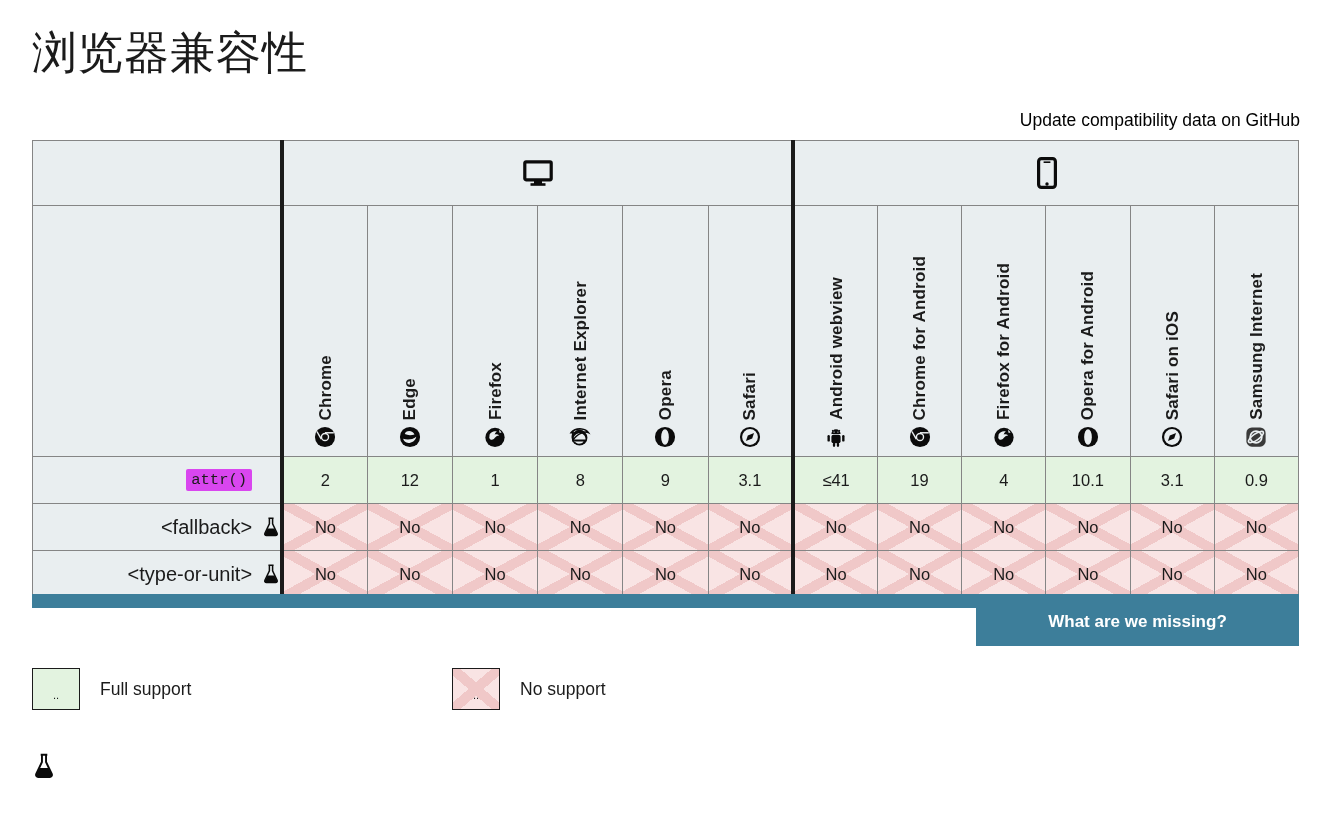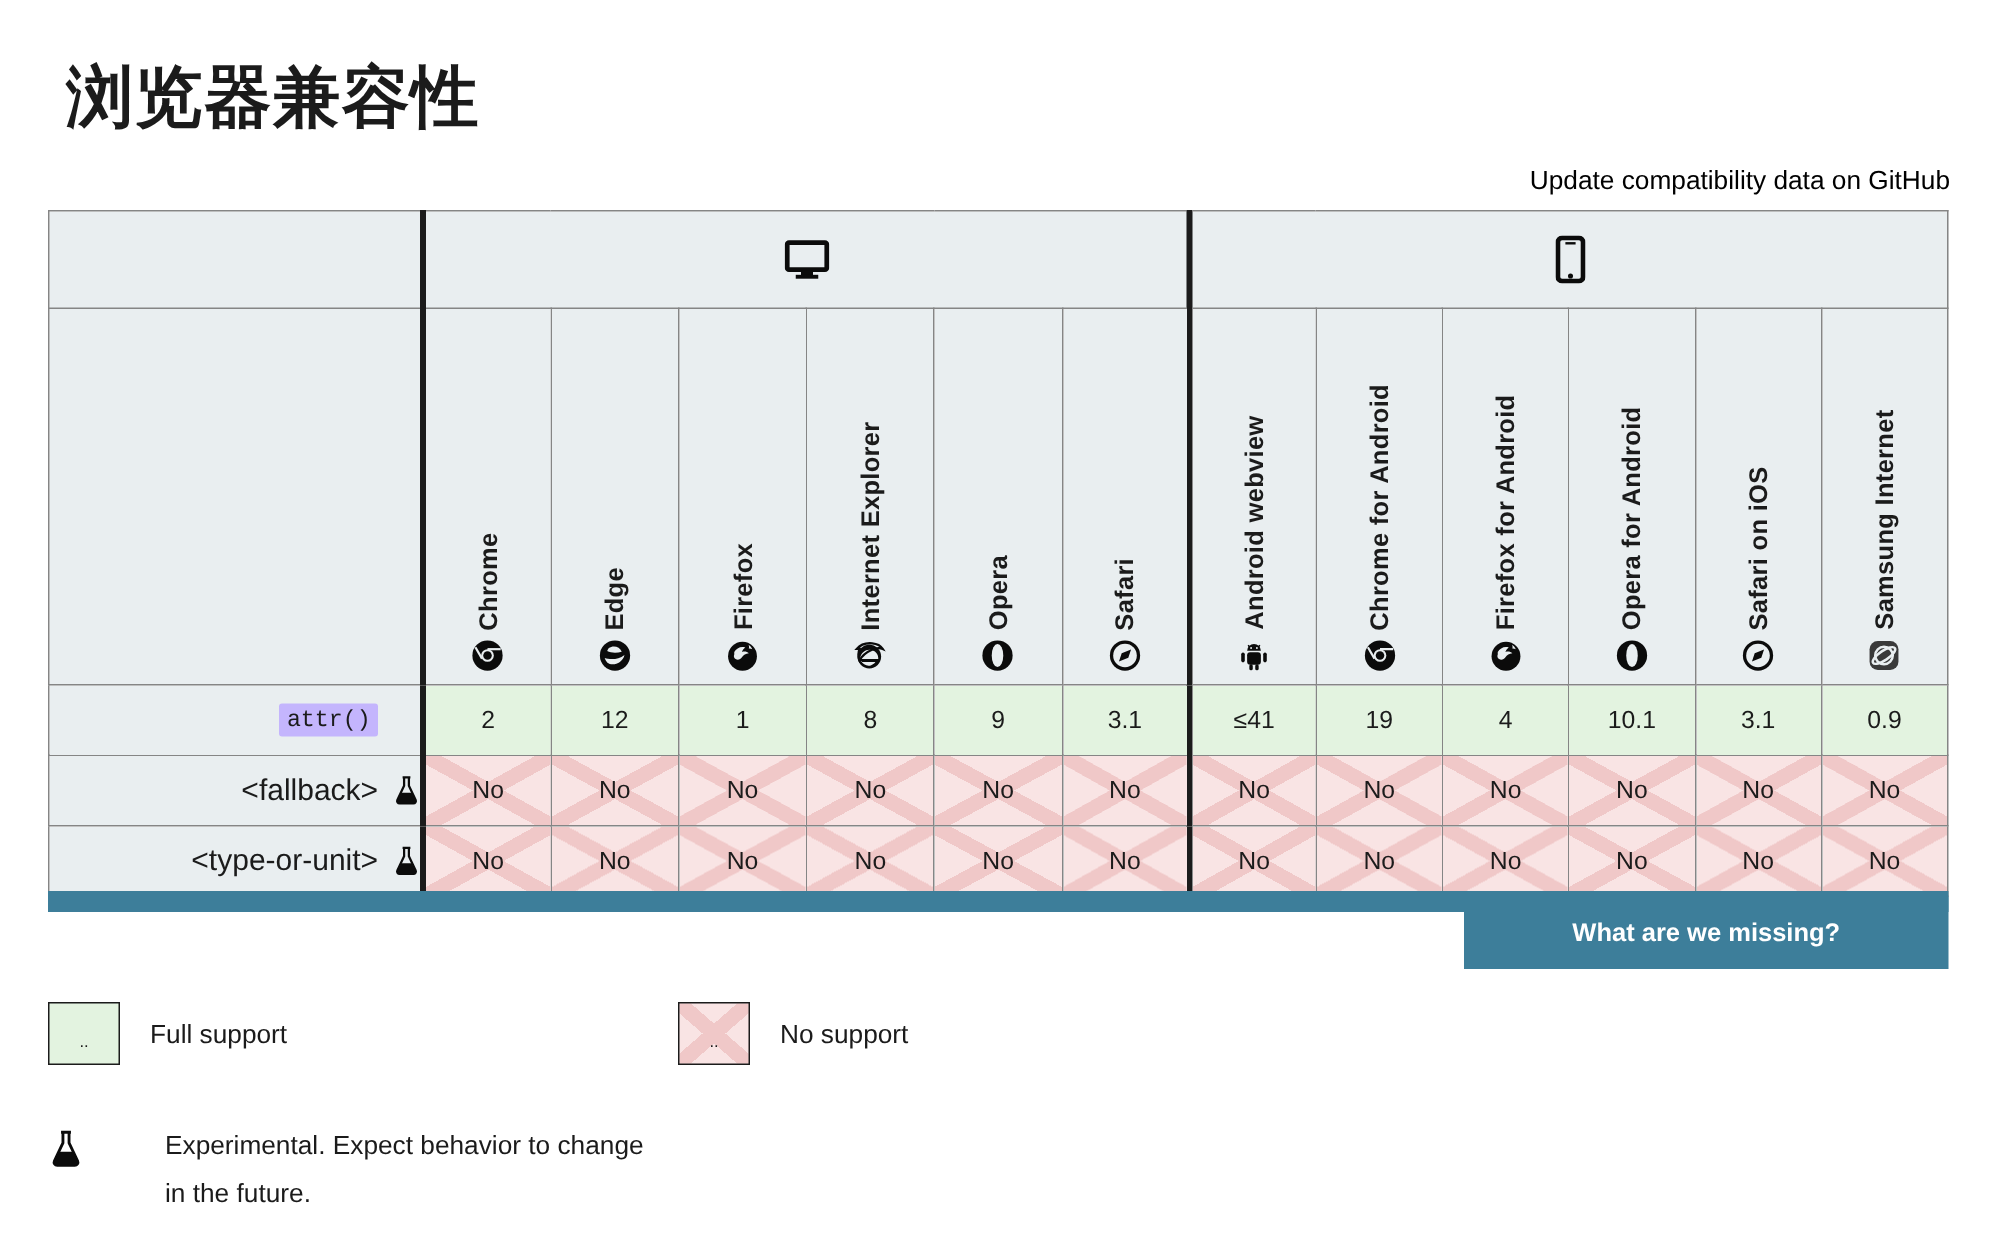--- a/index.html
+++ b/index.html
@@ -13,23 +13,23 @@
     overflow: hidden;
     font-family: "Liberation Sans", sans-serif;
     color: #1b1b1b;
     position: relative;
   }
 
   
   .page-title {
     font-family: "Liberation Serif", serif;
     font-size: 45px;
-    font-weight: 700;
-    color: #1b1b1b;
-    margin: 12px;
+    font-weight: 400;
+    color: #1b1b1b;
+    margin: 0;
     position: absolute;
     left: 32px;
     top: 23px;
     letter-spacing: 1px;
   }
 
   
   .gh-link-row {
     position: absolute;
     right: 27px;
@@ -136,21 +136,21 @@
     gap: 10px;
     width: 100%;
   }
   .feature-name {
     font-size: 20px;
     color: #1b1b1b;
     white-space: nowrap;
   }
   .feature-name.code {
     font-family: "Liberation Mono", monospace;
-    background: #c4b5fd;
+    background: #d946ef;
     padding: 2px 5px;
     border-radius: 2px;
     font-size: 15.5px;
   }
   .flask-slot { width: 18px; height: 22px; flex: 0 0 18px; }
   .flask-slot svg { display: block; }
 
   
   .sup {
     height: 46px;
@@ -582,14 +582,13 @@
   </div>
 </div>
 
 <div class="note-row">
   <div class="note-icon">
     <svg width="24" height="28" viewBox="0 0 18 22">
         <path d="M6.4 2.2h5.2M7.4 2.2v5.6L2.9 17.3c-.5 1.1.3 2.3 1.5 2.3h9.2c1.2 0 2-1.2 1.5-2.3L10.6 7.8V2.2" fill="none" stroke="#0b0b0b" stroke-width="1.5"></path>
         <path d="M5.6 12.5h6.8l2.7 5.2c.4.9-.2 1.9-1.2 1.9H4.1c-1 0-1.6-1-1.2-1.9z" fill="#0b0b0b"></path>
       </svg>
   </div>
-  <div class="note-text">Experimental. Expect behavior to change in the future.</div>
 </div>
 
 </body></html>

